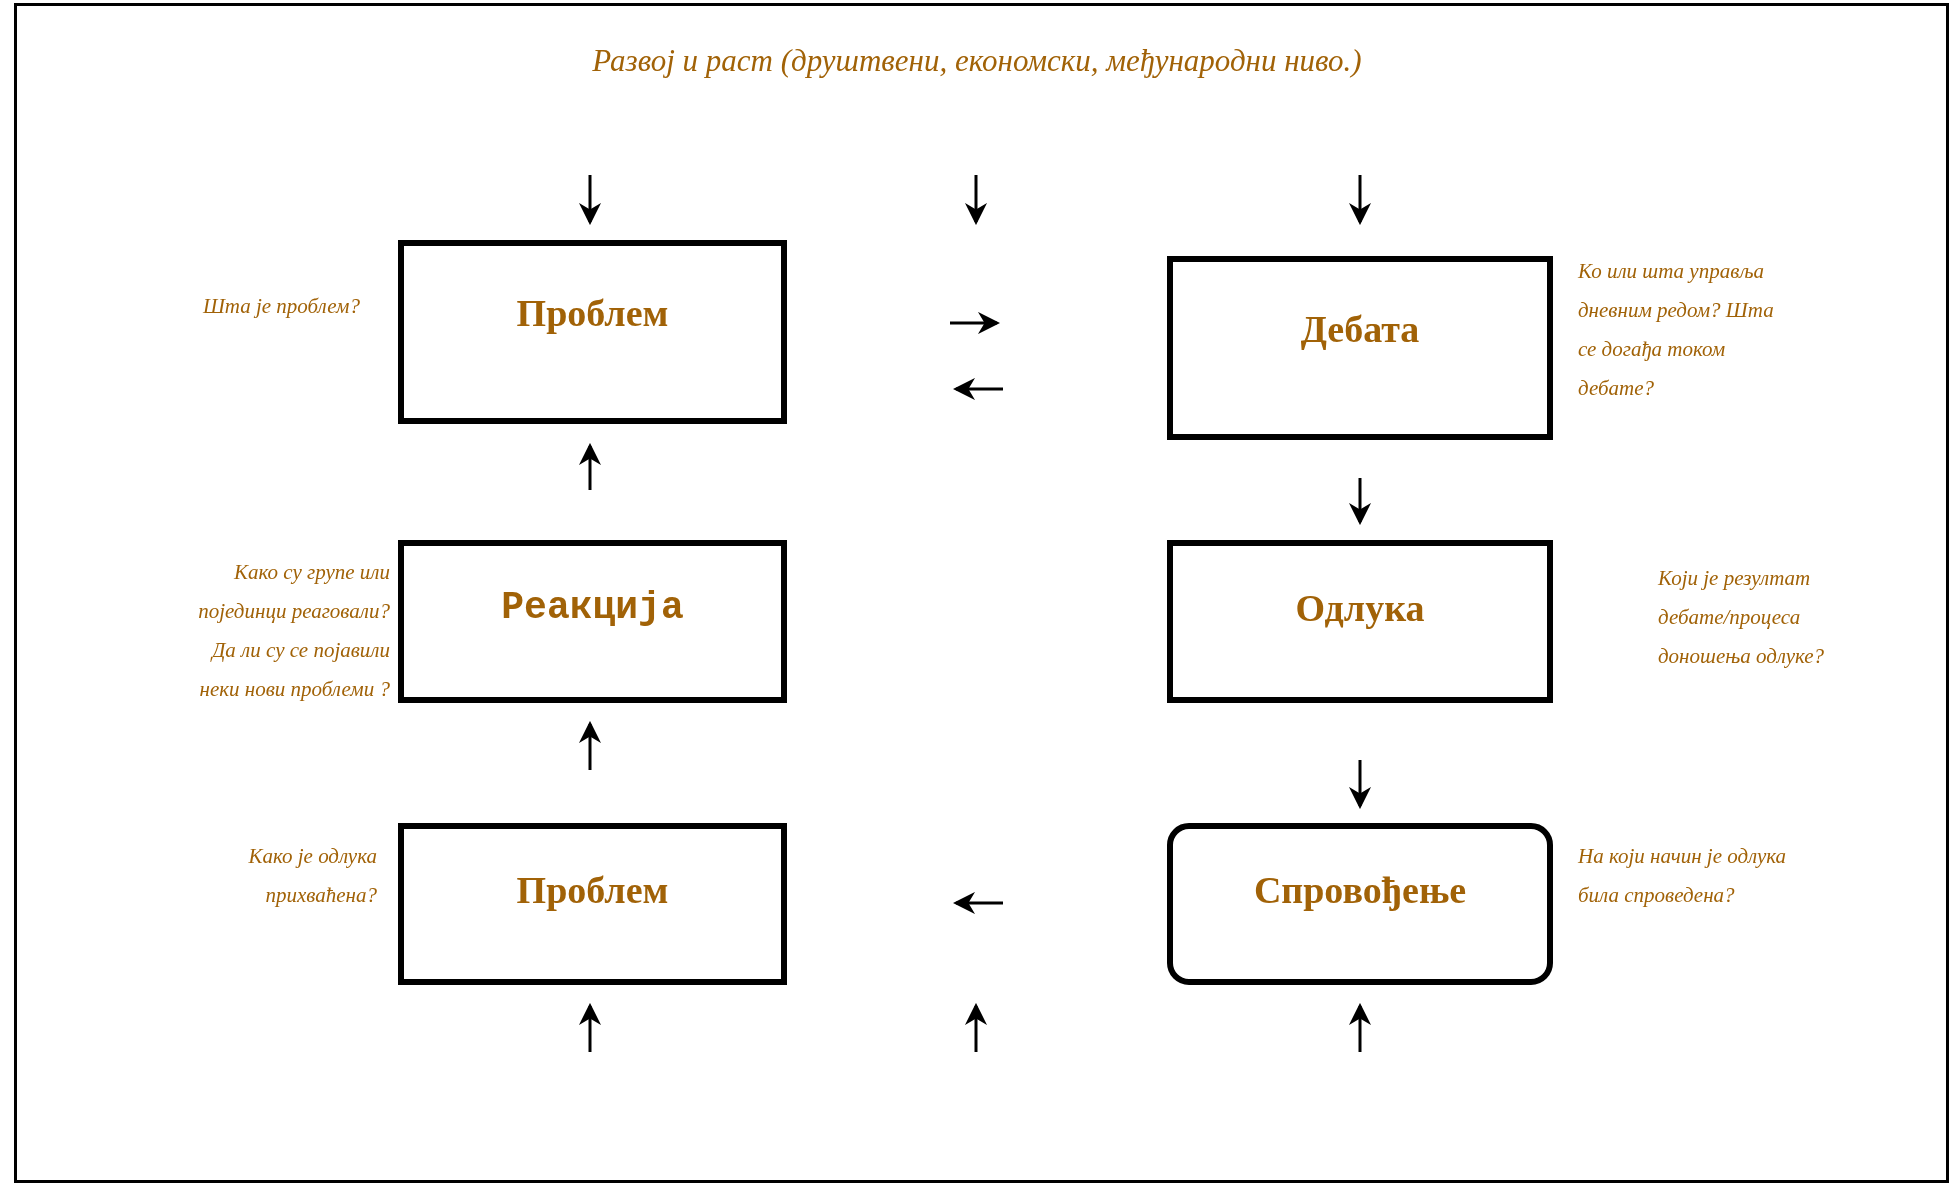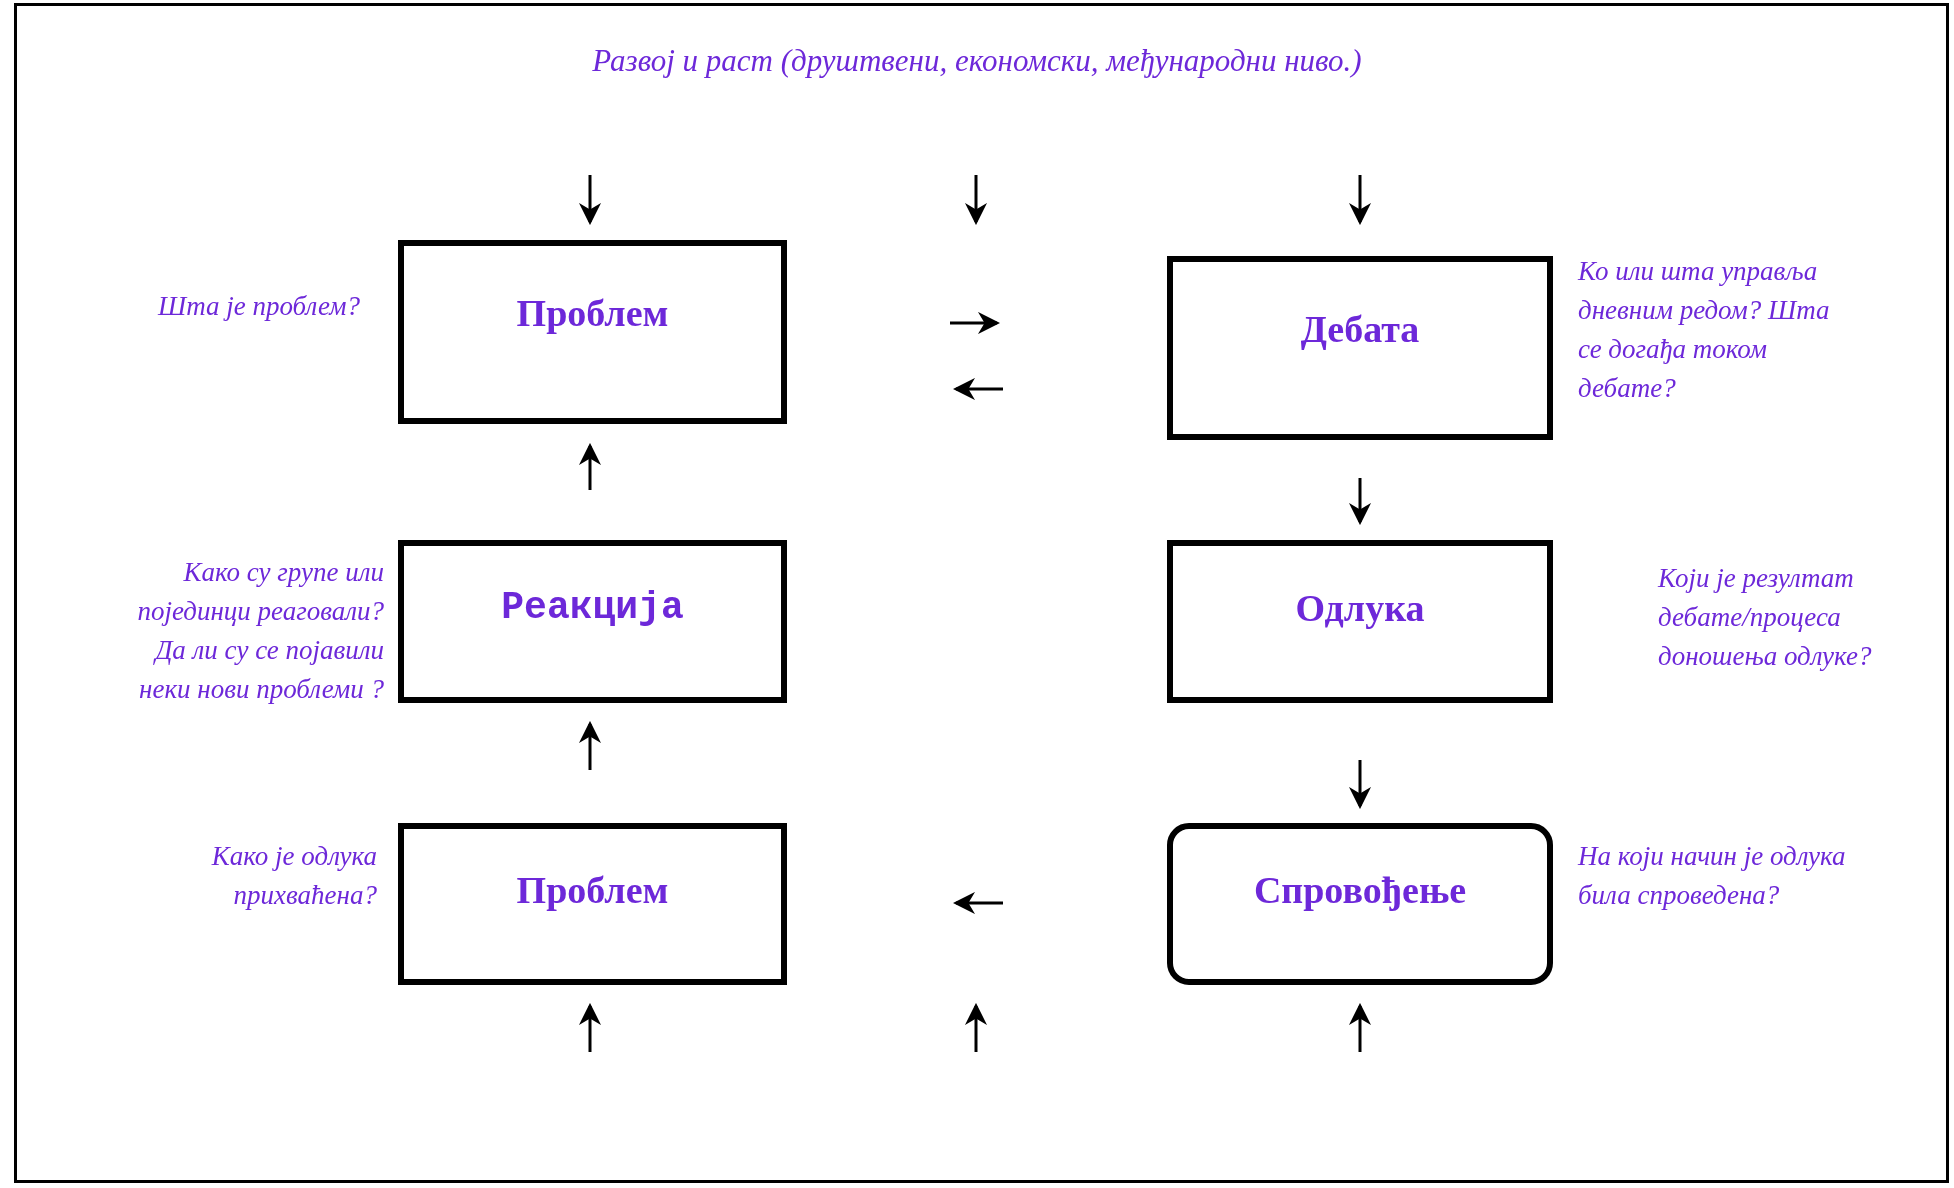--- a/index.html
+++ b/index.html
@@ -1,21 +1,21 @@
 <!DOCTYPE html>
 <html><head>
 <meta charset="utf-8">
 <style>
   html, body { margin: 0; padding: 0; background: #ffffff; }
   .canvas {
     position: relative;
     width: 1954px;
     height: 1188px;
     background: #ffffff;
-    color: #6d28d9;
+    color: #a16207;
     font-family: "Liberation Serif", serif;
     overflow: hidden;
   }
   .outer-frame {
     position: absolute;
     left: 14px; top: 3px; right: 5px; bottom: 5px;
     border: 3px solid #000000;
   }
   .ctx-title {
     position: absolute;
@@ -47,28 +47,28 @@
   .node-reaction       { left: 398px;  top: 540px; width: 389px; height: 163px; font-family: Liberation Mono, monospace; }
   .node-decision       { left: 1167px; top: 540px; width: 386px; height: 163px; }
   .node-opinions       { left: 398px;  top: 823px; width: 389px; height: 162px; }
   .node-implementation { left: 1167px; top: 823px; width: 386px; height: 162px; border-radius: 22px; }
   .node-problem .node-label, .node-debate .node-label { padding-bottom: 38px; }
   .node-reaction .node-label, .node-decision .node-label,
   .node-opinions .node-label, .node-implementation .node-label { padding-bottom: 28px; }
   .question {
     position: absolute;
     font-style: italic;
-    font-size: 27px;
+    font-size: 21px;
     line-height: 39px;
     white-space: pre-line;
   }
   .q-left  { text-align: right; }
   .q-right { text-align: left; }
   .q-problem        { left: 40px;   top: 287px; width: 320px; }
-  .q-reaction       { left: 64px;   top: 553px; width: 320px; }
+  .q-reaction       { left: 70px;   top: 553px; width: 320px; }
   .q-opinions       { left: 57px;   top: 837px; width: 320px; }
   .q-debate         { left: 1578px; top: 252px; width: 370px; }
   .q-decision       { left: 1658px; top: 559px; width: 370px; }
   .q-implementation { left: 1578px; top: 837px; width: 380px; }
   .arrow-layer {
     position: absolute;
     left: 0; top: 0;
     width: 1954px; height: 1188px;
     pointer-events: none;
   }

